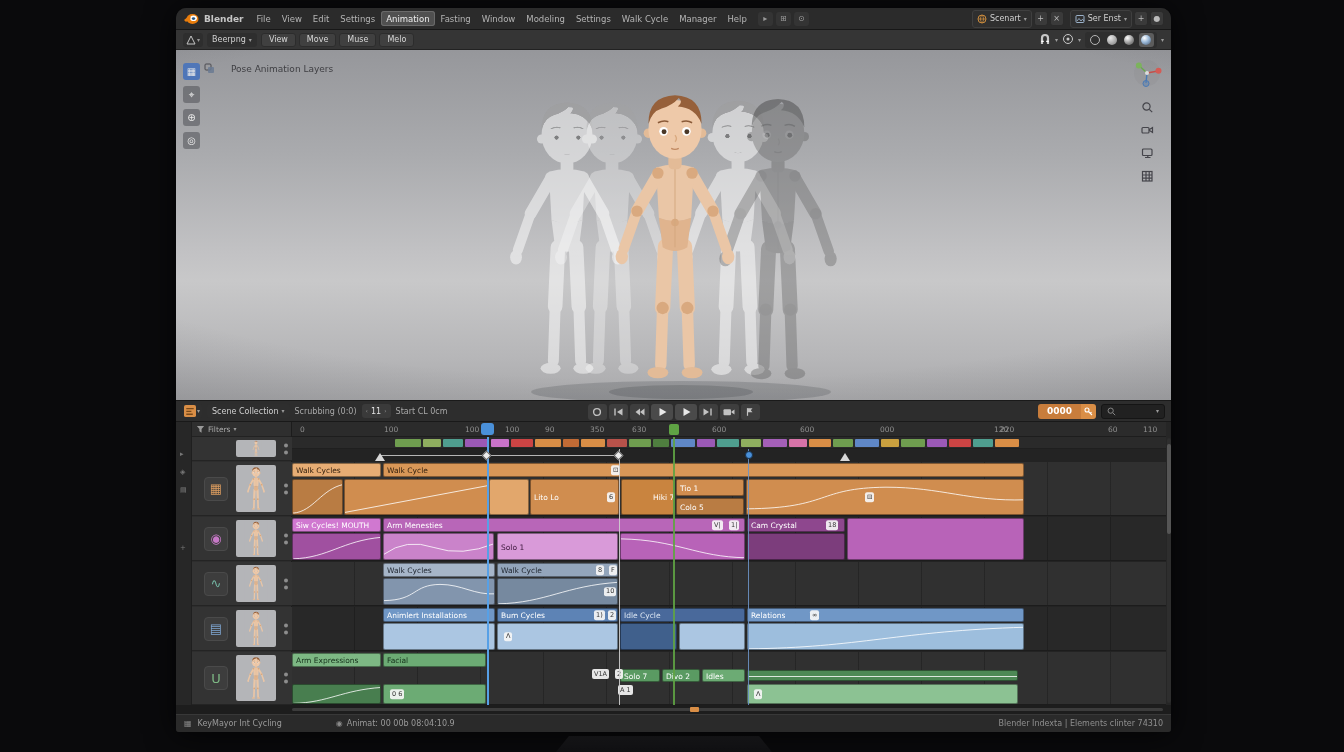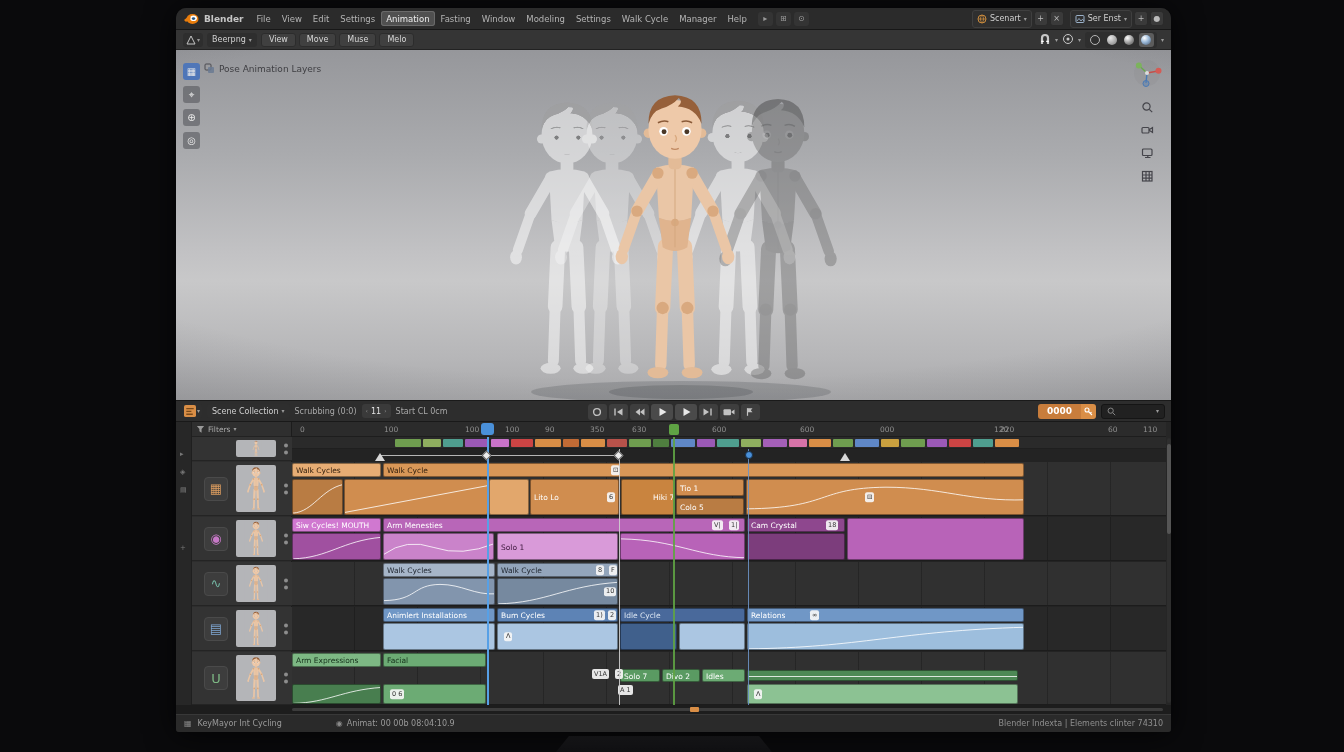--- a/index.html
+++ b/index.html
@@ -36,21 +36,21 @@
   .sphere.material{background:radial-gradient(circle at 35% 30%,#ffffff,#8a8a8a 60%,#555)}
   .sphere.rendered{background:radial-gradient(circle at 35% 30%,#fff,#9ab8d8 45%,#44566e)}
   .sphere-wrap{width:15px;height:14px;display:flex;align-items:center;justify-content:center;border-radius:3px}
   .sphere-wrap.active{background:#5c5c5c}
 
   
   .viewport{position:absolute;top:42px;left:0;right:0;height:350px;overflow:hidden;
     background:linear-gradient(180deg,#96979b 0%,#aaabae 30%,#c2c2c4 58%,#c8c8c9 66%,#b6b6b8 88%,#a9a9ab 100%)}
   .vp-vig{position:absolute;inset:0;background:radial-gradient(120% 95% at 50% 42%,rgba(0,0,0,0) 55%,rgba(28,30,38,.30) 100%);pointer-events:none}
   .vp-fig{position:absolute;left:0;top:0}
-  .vp-label{position:absolute;left:28px;top:13px;display:flex;align-items:center;gap:4px;font-size:9px;color:#3e3e42}
+  .vp-label{position:absolute;left:28px;top:13px;display:flex;align-items:center;gap:16px;font-size:9px;color:#3e3e42}
   .tool-col{position:absolute;left:7px;top:13px;display:flex;flex-direction:column;gap:6px}
   .tool-btn{width:17px;height:17px;background:rgba(78,80,86,.55);border-radius:3px;color:#eaeaea;font-size:10px;display:flex;align-items:center;justify-content:center}
   .tool-btn.active{background:#4f76b8}
   .side-col{position:absolute;right:9px;top:8px;display:flex;flex-direction:column;align-items:center;gap:7px}
   .side-ico{width:16px;height:16px;color:#45454b;display:flex;align-items:center;justify-content:center}
 
   
   .playbar{position:absolute;top:392px;left:0;right:0;height:22px;background:#2d2d2d;border-top:1px solid #1a1a1a;border-bottom:1px solid #191919;display:flex;align-items:center;gap:5px;padding:0 6px;font-size:8px;color:#c8c8c8}
   .pb-lbl{color:#a8a8a8;white-space:nowrap}
   .spinner{height:14px;background:#3a3a3a;border-radius:3px;display:flex;align-items:center;gap:3px;padding:0 4px;color:#e2e2e2}

